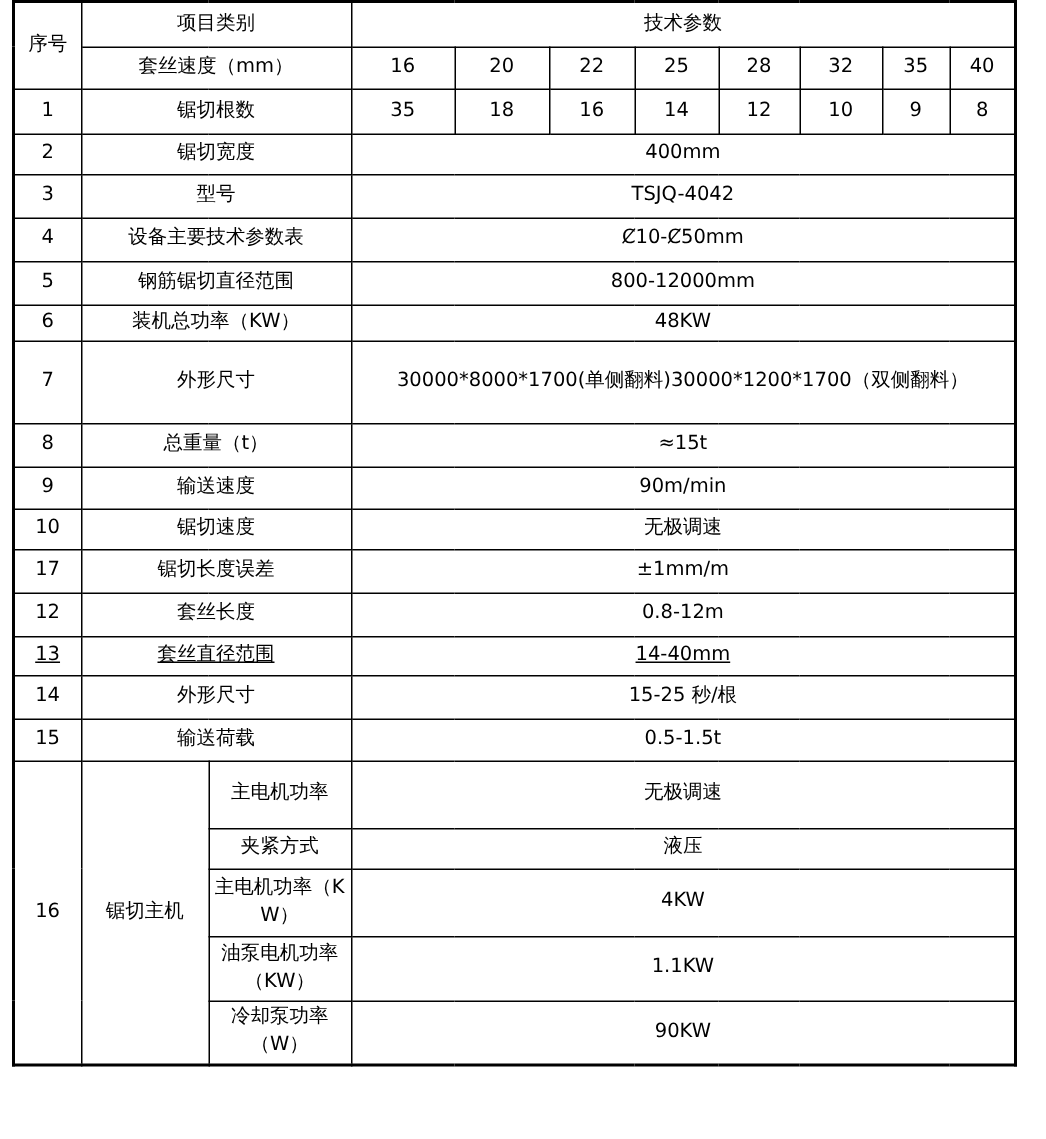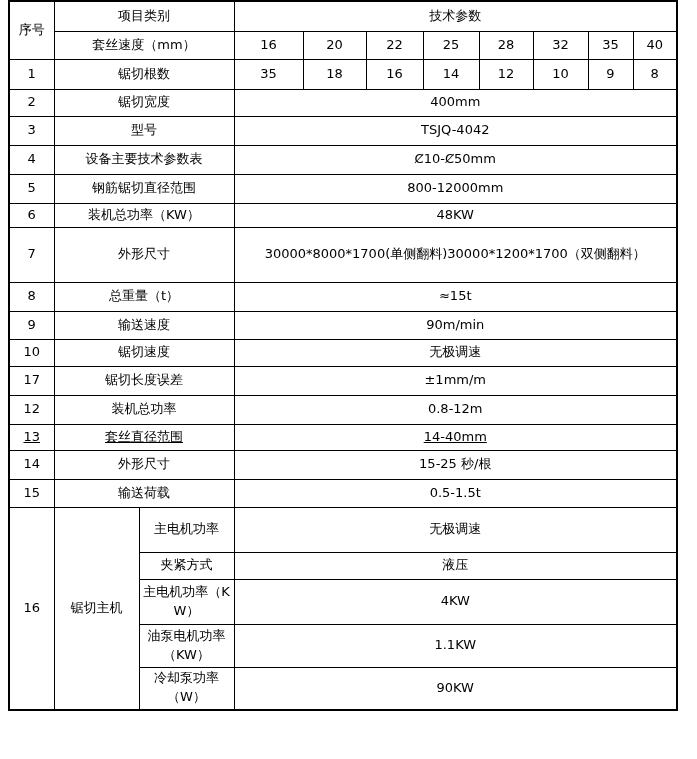--- a/index.html
+++ b/index.html
@@ -153,21 +153,21 @@
       <td colspan="2">锯切速度</td>
       <td colspan="8">无极调速</td>
     </tr>
     <tr class="h29">
       <td>17</td>
       <td colspan="2">锯切长度误差</td>
       <td colspan="8">±1mm/m</td>
     </tr>
     <tr class="h29">
       <td>12</td>
-      <td colspan="2">装机总功率</td>
+      <td colspan="2">套丝长度</td>
       <td colspan="8">0.8-12m</td>
     </tr>
     <tr class="h26">
       <td>13</td>
       <td colspan="2">套丝直径范围</td>
       <td colspan="8">14-40mm</td>
     </tr>
     <tr class="h29">
       <td>14</td>
       <td colspan="2">外形尺寸</td>

